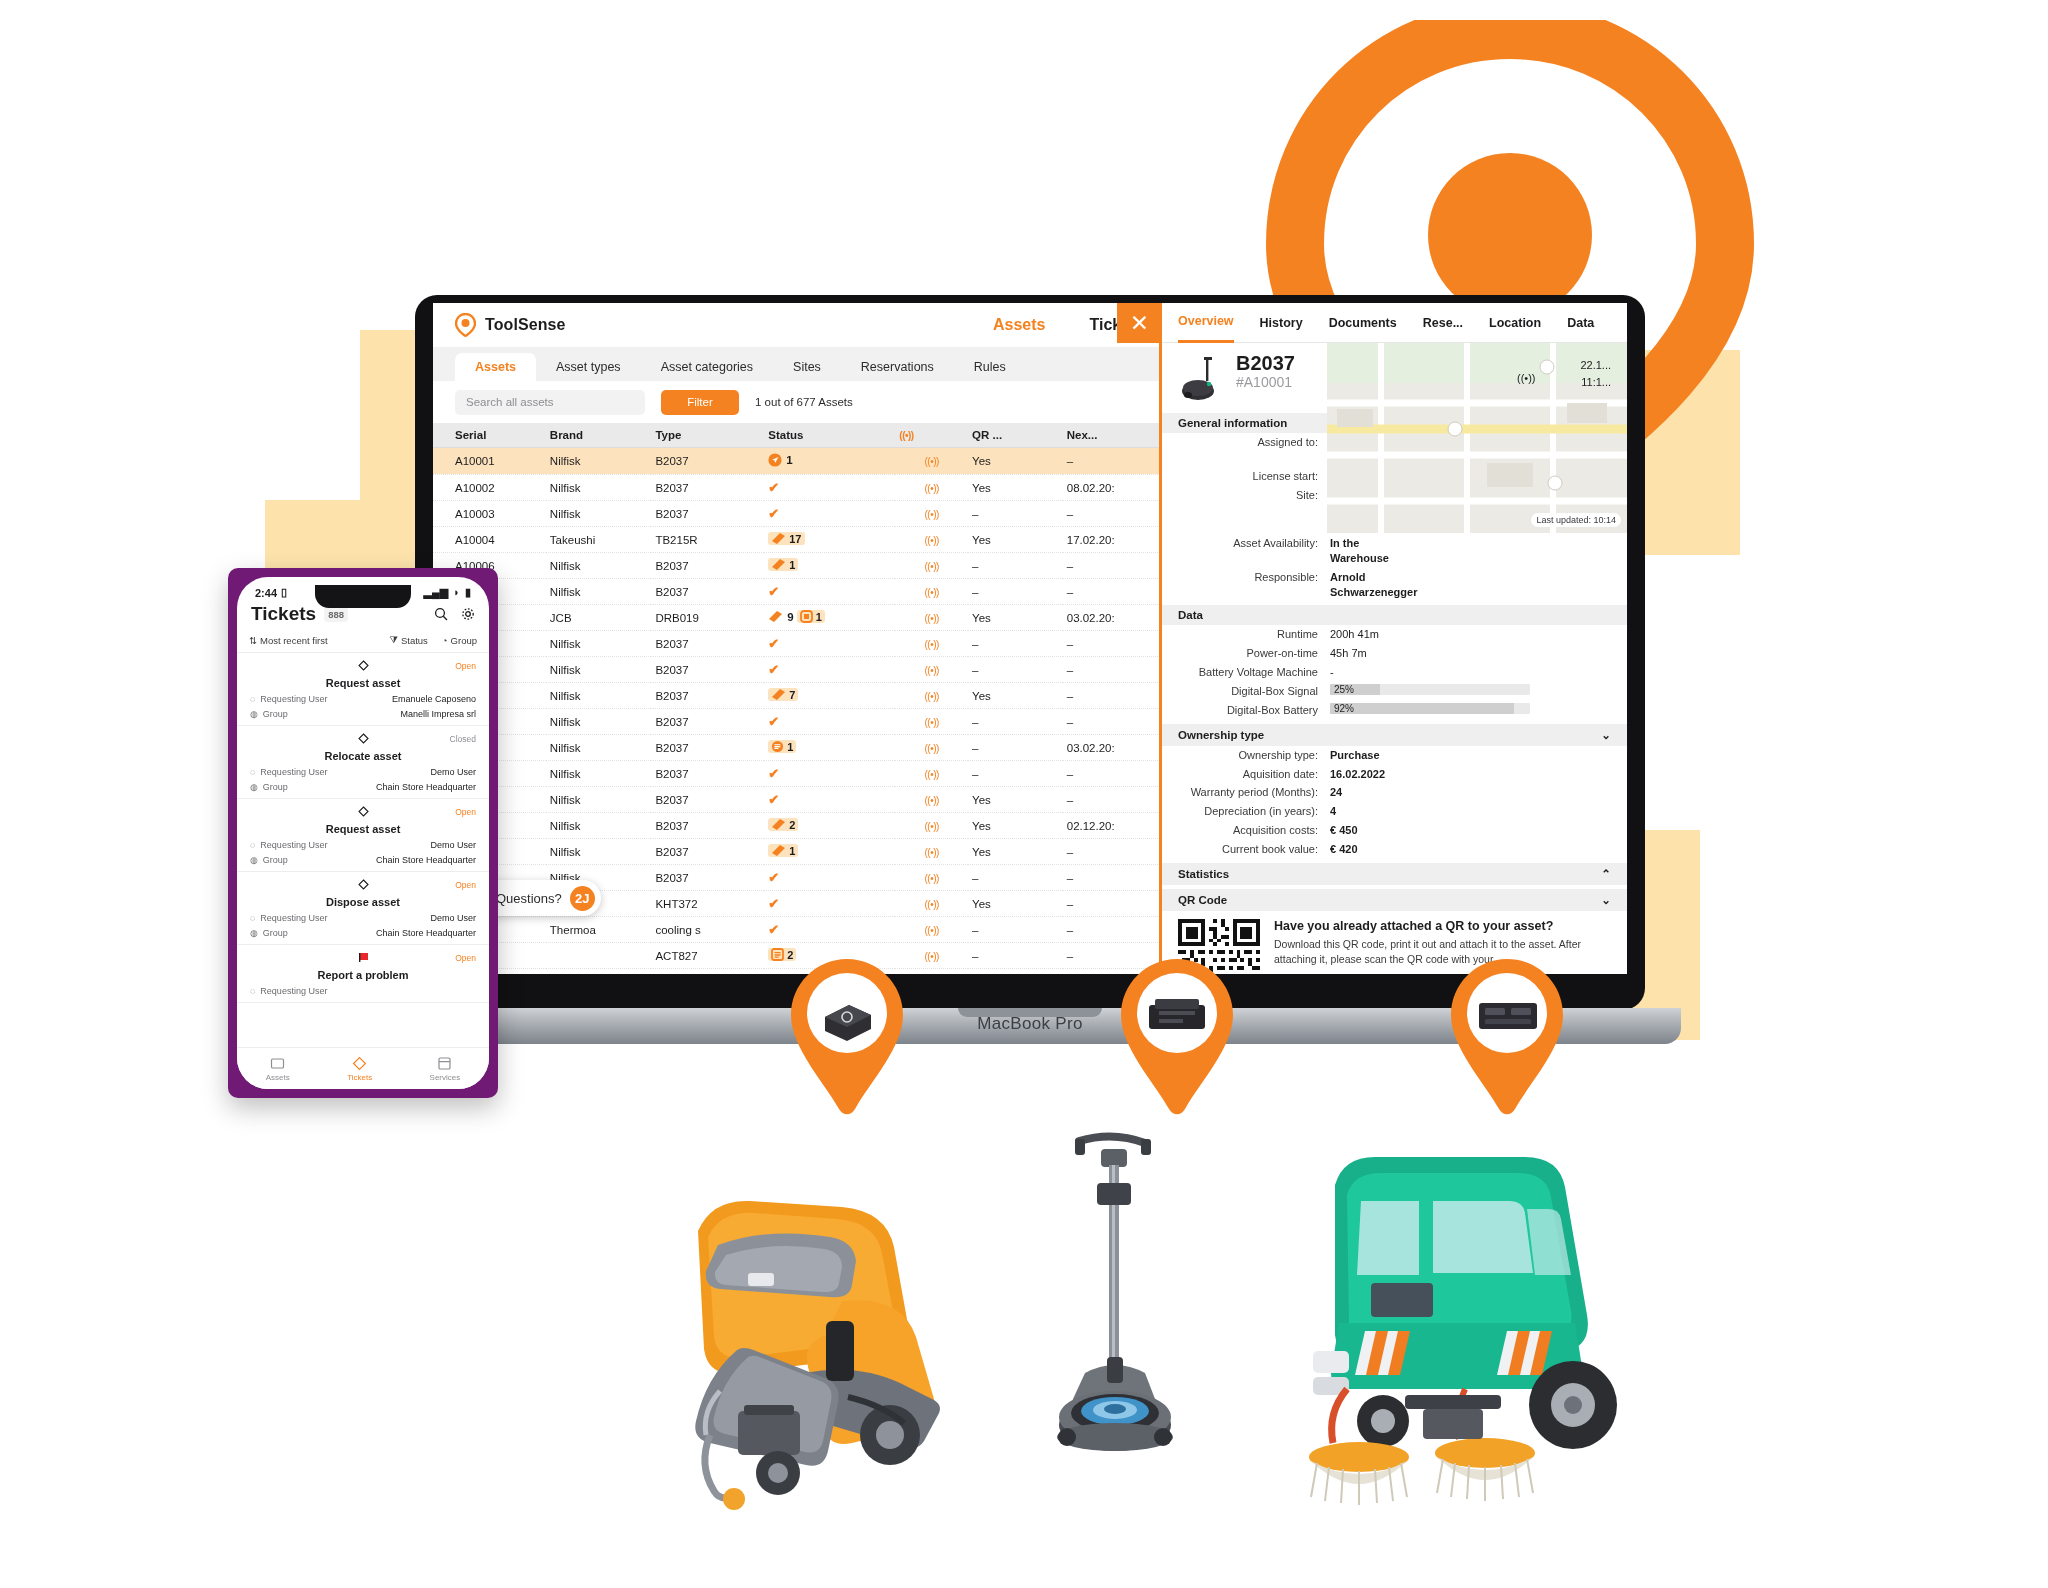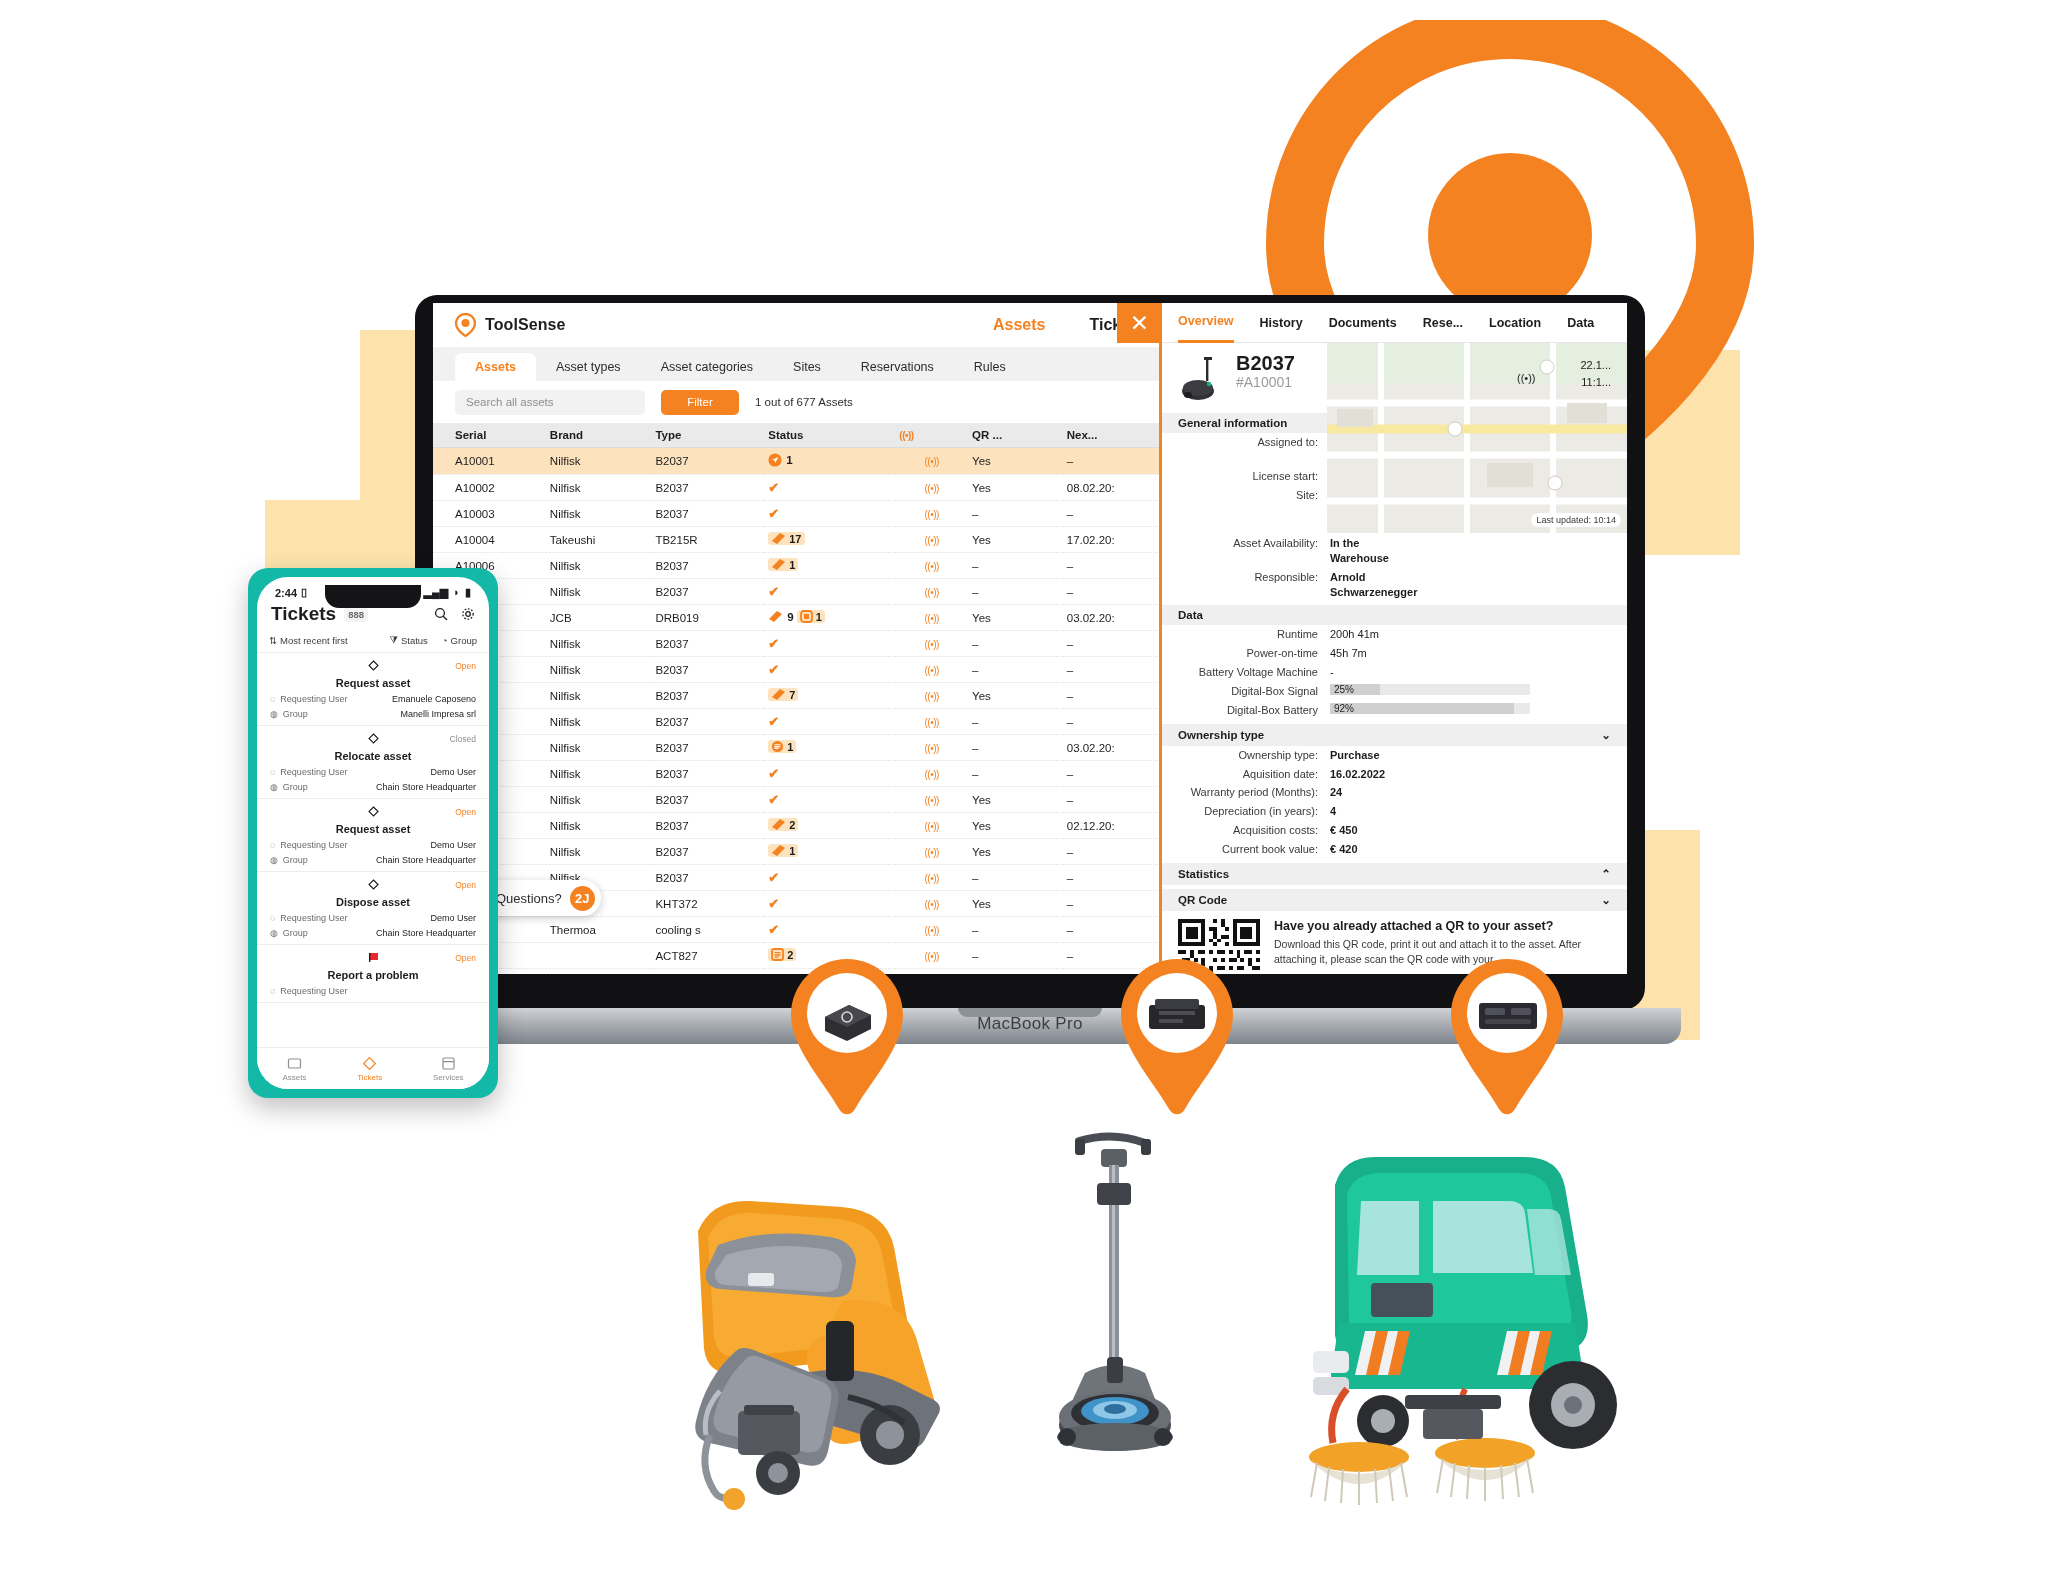--- a/index.html
+++ b/index.html
@@ -141,22 +141,22 @@
   #chat { position: absolute; left: 480px; top: 880px; height: 36px; background: #fff;
           border-radius: 18px; box-shadow: 0 2px 9px rgba(0,0,0,.22);
           display: flex; align-items: center; gap: 8px; padding: 0 6px 0 16px;
           font-size: 13px; color: #2c2c2e; }
   #chat .cbtn { width: 25px; height: 25px; border-radius: 50%; background: #f58220;
                 color: #fff; font-size: 13px; font-weight: 700; display: flex;
                 align-items: center; justify-content: center; text-align: center; }
 
   
   #phone { position: absolute; left: 228px; top: 568px; width: 270px; height: 530px; }
-  .ph-body { position: absolute; inset: 0; background: #14b8a6; border-radius: 20px;
-             padding: 8px; box-shadow: 0 10px 26px rgba(0,0,0,.25); margin-left: 20px; }
+  .ph-body { position: absolute; inset: 0; background: #701a75; border-radius: 10px;
+             padding: 8px; box-shadow: 0 10px 26px rgba(0,0,0,.25); }
   .ph-screen { position: absolute; left: 9px; top: 9px; right: 9px; bottom: 9px;
                background: #fff; border-radius: 31px; overflow: hidden; }
   .ph-notch { position: absolute; left: 50%; margin-left: -48px; top: 8px; width: 96px;
               height: 23px; background: #141416; border-radius: 0 0 14px 14px; z-index: 4; }
   .ph-status { display: flex; justify-content: space-between; align-items: center;
                padding: 9px 18px 2px; font-size: 11px; font-weight: 700; color: #1d1d1f; }
   .ph-title { display: flex; align-items: center; padding: 2px 14px 6px; gap: 8px; }
   .ph-title h2 { font-size: 19px; color: #1d1d1f; }
   .ph-count { background: #f3f3f3; border-radius: 4px; font-size: 9.5px; color: #6b6b70;
               padding: 2px 4px; font-weight: 700; }

